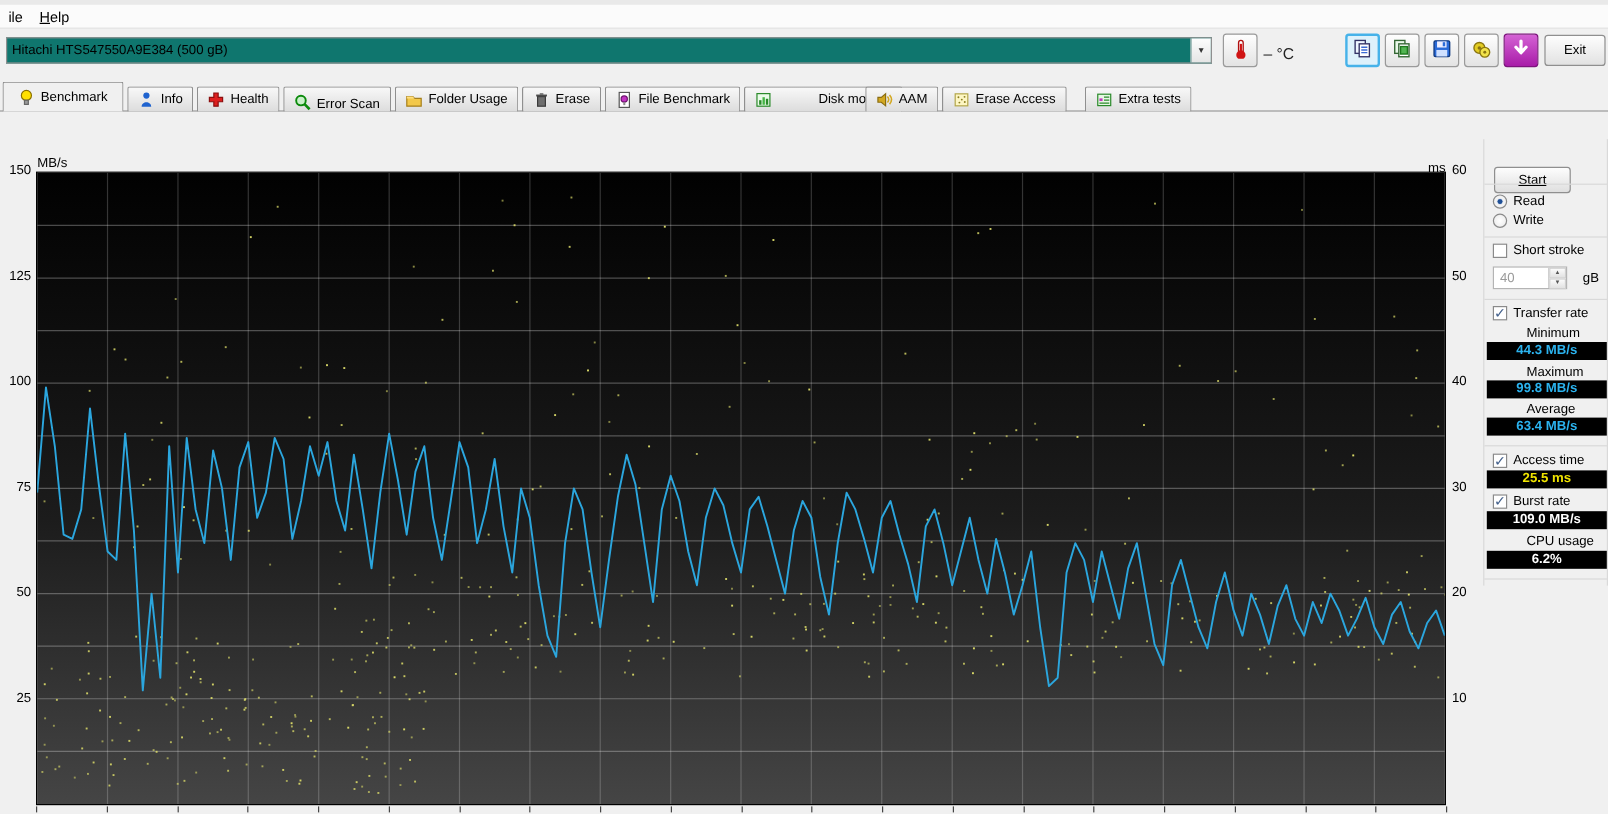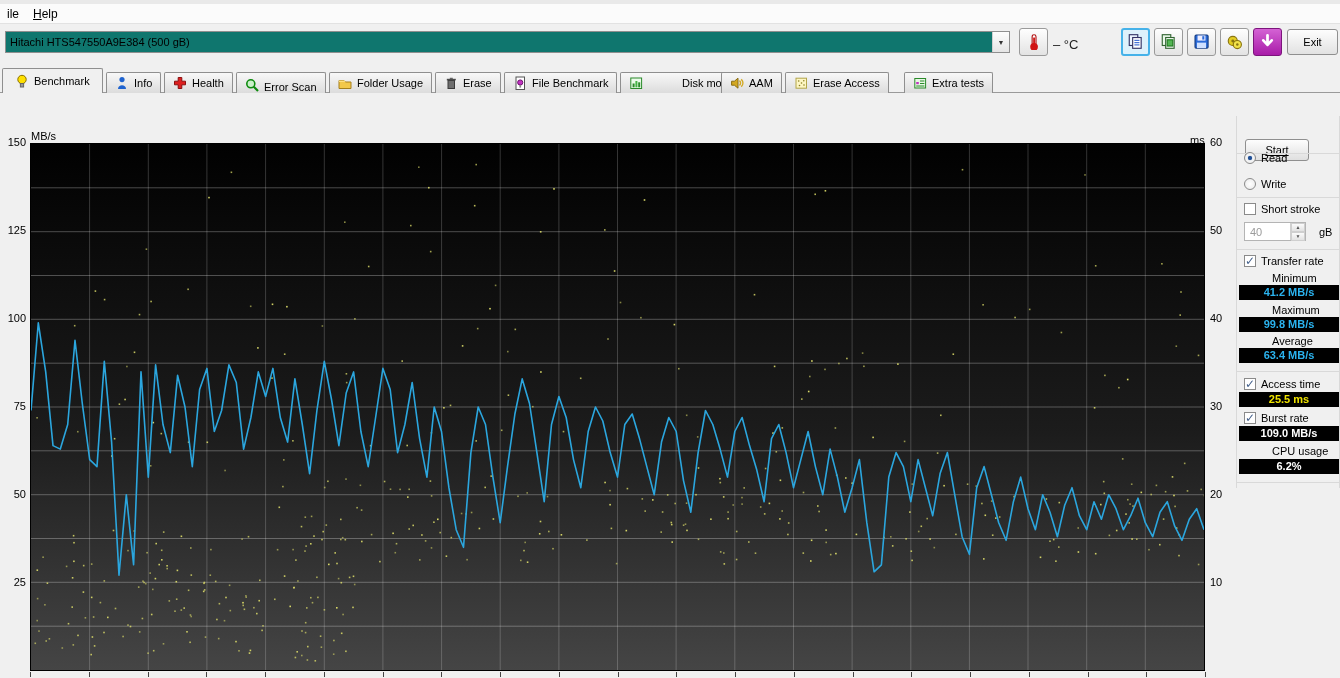--- a/index.html
+++ b/index.html
@@ -762,21 +762,21 @@
     <div class="btick" style="left:1029px"></div>
     <div class="btick" style="left:1088px"></div>
     <div class="btick" style="left:1146px"></div>
     <div class="btick" style="left:1205px"></div>
   </div>
 
 <div class="panel">
   <button class="start-btn">Start</button>
   <div class="sep" style="top:37px"></div>
 
-  <div class="ctl-row" style="top:35px">
+  <div class="ctl-row" style="top:45px">
     <span class="radio sel"></span>
     <span>Read</span>
   </div>
   <div class="ctl-row" style="top:61px">
     <span class="radio"></span>
     <span>Write</span>
   </div>
   <div class="sep" style="top:81px"></div>
 
   <div class="ctl-row" style="top:86px">
@@ -791,21 +791,21 @@
       </div>
   </div>
   <div class="unit" style="top:110px">gB</div>
   <div class="sep" style="top:133px"></div>
 
   <div class="ctl-row" style="top:138px">
     <span class="cbox chk"></span>
     <span>Transfer rate</span>
   </div>
   <div class="plabel" style="top:156px">Minimum</div>
-  <div class="vbox v-cyan" style="top: 169px; color: rgb(43, 179, 239);">41.2 MB/s</div>
+  <div class="vbox v-cyan" style="top: 169px; color: rgb(43, 179, 239);">44.3 MB/s</div>
   <div class="plabel" style="top:188px">Maximum</div>
   <div class="vbox v-cyan" style="top: 201px; color: rgb(43, 179, 239);">99.8 MB/s</div>
   <div class="plabel" style="top:219px">Average</div>
   <div class="vbox v-cyan" style="top: 232px; color: rgb(43, 179, 239);">63.4 MB/s</div>
   <div class="sep" style="top:255px"></div>
 
   <div class="ctl-row" style="top:261px">
     <span class="cbox chk"></span>
     <span>Access time</span>
   </div>

